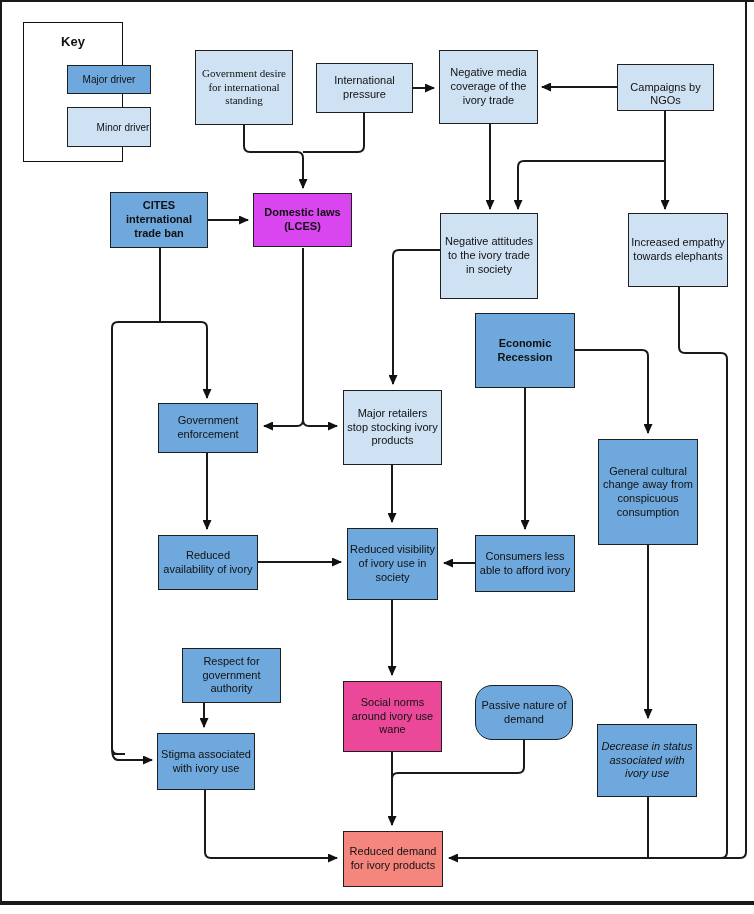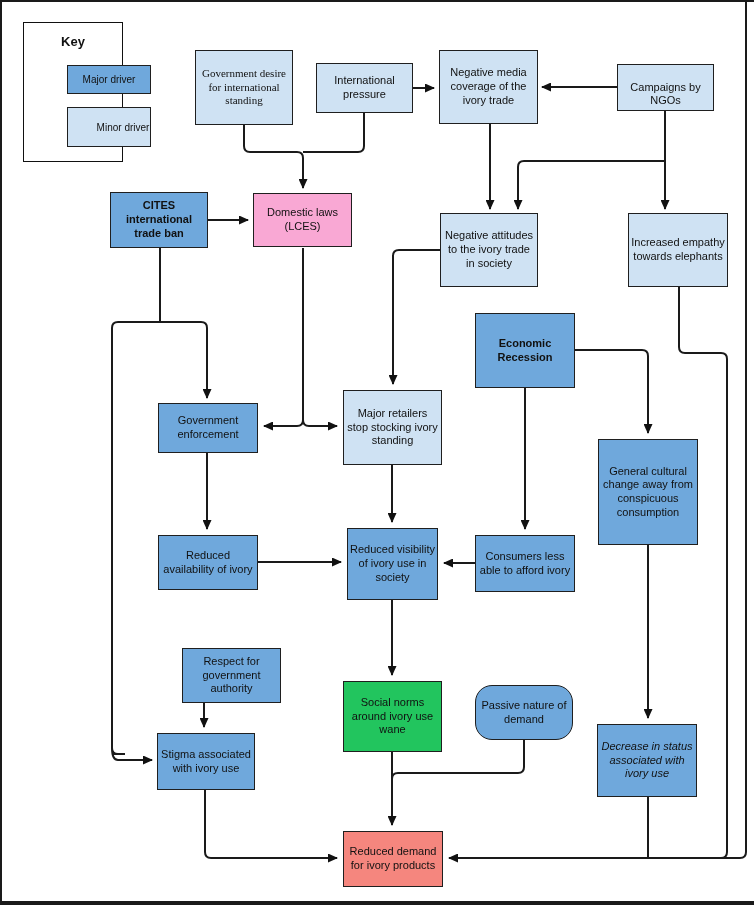--- a/index.html
+++ b/index.html
@@ -86,57 +86,57 @@
       </div>
       <div class="node minor" style="left: 439px; top: 50px; width: 99px; height: 74px; background: rgb(207, 226, 243);">
         <span>Negative media coverage of the ivory trade</span>
       </div>
       <div class="node minor" style="left: 617px; top: 64px; width: 97px; height: 47px; background: rgb(207, 226, 243); align-items: flex-end;">
         <span>Campaigns by NGOs</span>
       </div>
       <div class="node major bold" style="left: 110px; top: 192px; width: 98px; height: 56px; background: rgb(111, 168, 220);">
         <span>CITES international trade ban</span>
       </div>
-      <div class="node minor" style="left: 253px; top: 193px; width: 99px; height: 54px; background: #f9a8d4;">
+      <div class="node minor" style="left: 253px; top: 193px; width: 99px; height: 54px; background: #d946ef; font-weight: bold;">
         <span>Domestic laws (LCES)</span>
       </div>
-      <div class="node minor" style="left: 440px; top: 213px; width: 98px; height: 74px; background: rgb(207, 226, 243);">
+      <div class="node minor" style="left: 440px; top: 213px; width: 98px; height: 86px; background: rgb(207, 226, 243);">
         <span>Negative attitudes to the ivory trade in society</span>
       </div>
       <div class="node minor" style="left: 628px; top: 213px; width: 100px; height: 74px; background: rgb(207, 226, 243);">
         <span>Increased empathy towards elephants</span>
       </div>
       <div class="node major bold" style="left: 475px; top: 313px; width: 100px; height: 75px; background: rgb(111, 168, 220);">
         <span>Economic Recession</span>
       </div>
       <div class="node major" style="left: 158px; top: 403px; width: 100px; height: 50px; background: rgb(111, 168, 220);">
         <span>Government enforcement</span>
       </div>
       <div class="node minor" style="left: 343px; top: 390px; width: 99px; height: 75px; background: rgb(207, 226, 243);">
-        <span>Major retailers stop stocking ivory standing</span>
+        <span>Major retailers stop stocking ivory products</span>
       </div>
       <div class="node major" style="left: 598px; top: 439px; width: 100px; height: 106px; background: rgb(111, 168, 220);">
         <span>General cultural change away from conspicuous consumption</span>
       </div>
       <div class="node major" style="left: 158px; top: 535px; width: 100px; height: 55px; background: rgb(111, 168, 220);">
         <span>Reduced availability of ivory</span>
       </div>
       <div class="node major" style="left: 347px; top: 528px; width: 91px; height: 72px; background: rgb(111, 168, 220);">
         <span>Reduced visibility of ivory use in society</span>
       </div>
       <div class="node major" style="left: 475px; top: 535px; width: 100px; height: 57px; background: rgb(111, 168, 220);">
         <span>Consumers less able to afford ivory</span>
       </div>
       <div class="node major" style="left: 154px; top: 648px; width: 99px; height: 55px; background: rgb(111, 168, 220); margin-left: 28px;">
         <span>Respect for government authority</span>
       </div>
       <div class="node major" style="left: 157px; top: 733px; width: 98px; height: 57px; background: rgb(111, 168, 220);">
         <span>Stigma associated with ivory use</span>
       </div>
-      <div class="node major" style="left: 343px; top: 681px; width: 99px; height: 71px; background: #22c55e;">
+      <div class="node major" style="left: 343px; top: 681px; width: 99px; height: 71px; background: #ec4899;">
         <span>Social norms around ivory use wane</span>
       </div>
       <div class="node major" style="left: 475px; top: 685px; width: 98px; height: 55px; background: rgb(111, 168, 220); border-radius: 17px;">
         <span>Passive nature of demand</span>
       </div>
       <div class="node major" style="left: 597px; top: 724px; width: 100px; height: 73px; background: rgb(111, 168, 220); font-style: italic;">
         <span>Decrease in status associated with ivory use</span>
       </div>
       <div class="node outcome" style="left: 343px; top: 831px; width: 100px; height: 56px; background: rgb(245, 134, 126);">
         <span>Reduced demand for ivory products</span>

